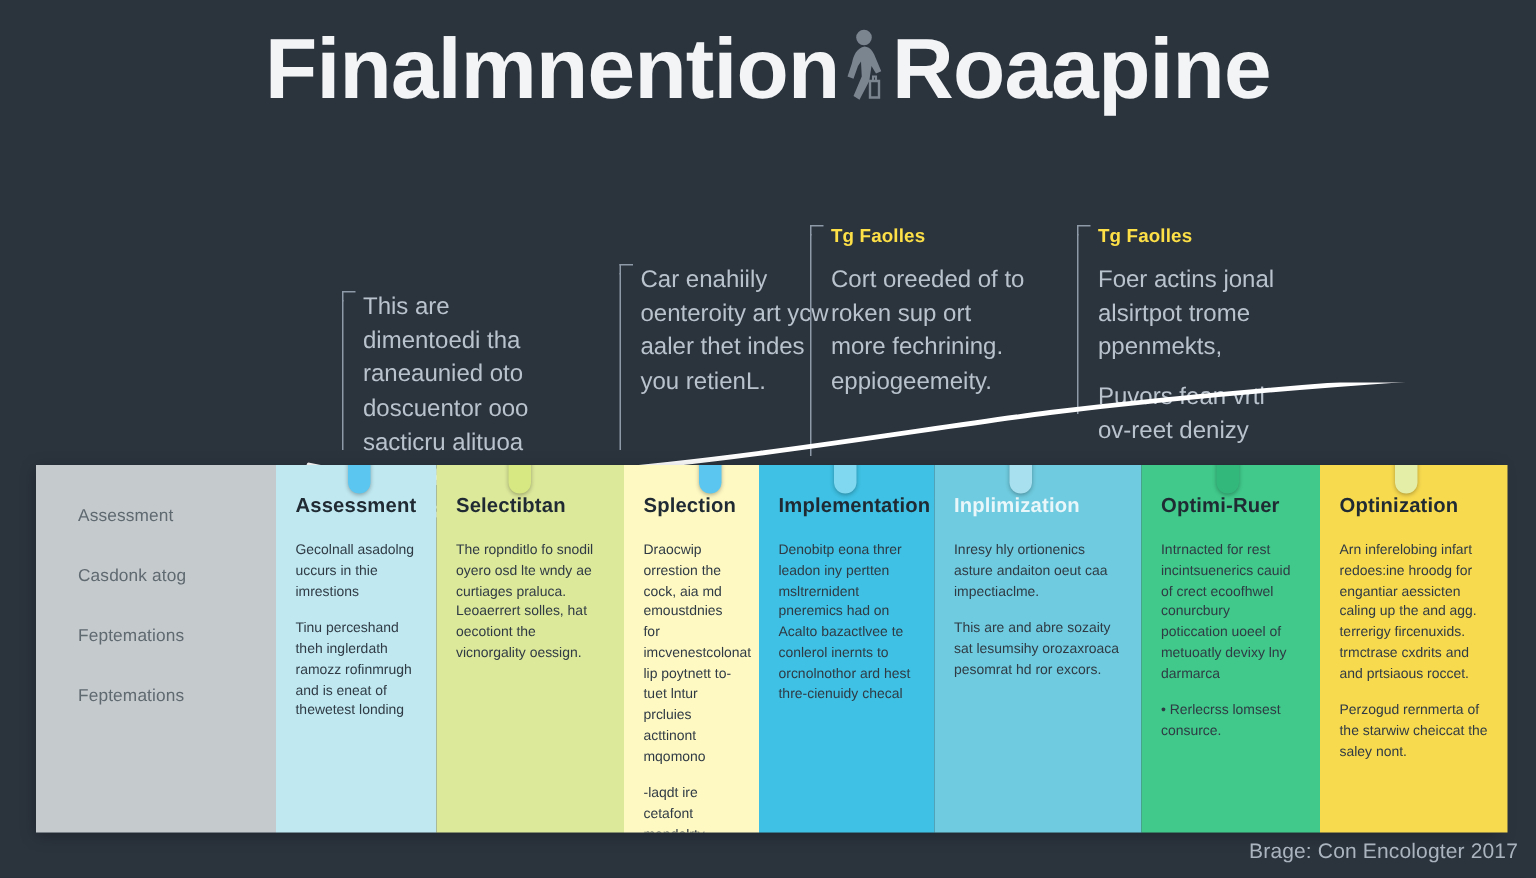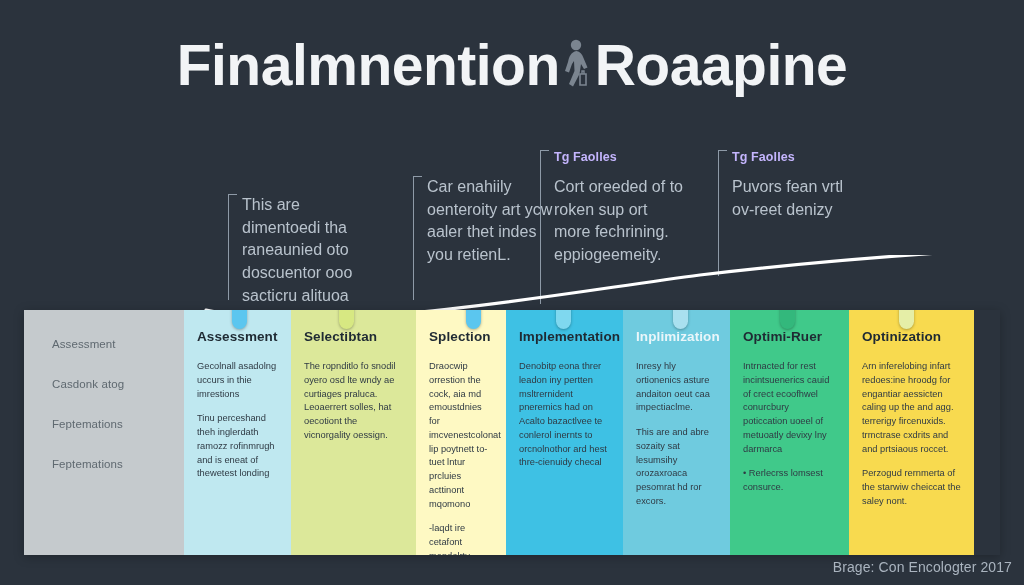--- a/index.html
+++ b/index.html
@@ -15,21 +15,21 @@
     width: 1024px; height: 585px;
     background: #2b333d;
   }
 
   
   #title-bar {
     position: absolute;
     left: 0; top: 18px;
     width: 1024px; height: 76px;
     display: flex;
-    align-items: flex-end;
+    align-items: flex-start;
     justify-content: center;
     gap: 2px;
   }
   .title-text {
     font-size: 57px;
     font-weight: bold;
     color: #f2f4f6;
     letter-spacing: -0.5px;
     line-height: 1;
     white-space: nowrap;
@@ -58,21 +58,21 @@
     left: 0; top: 6px;
     width: 1.3px;
     background: #8e9aa7;
   }
   .callout .body {
     margin-left: 14px;
   }
   .callout .c-head {
     font-size: 12.5px;
     font-weight: bold;
-    color: #c4b5fd;
+    color: #fde047;
     margin-bottom: 12px;
     letter-spacing: 0.1px;
   }
   .callout .c-para {
     font-size: 16px;
     line-height: 1.42;
     color: #b9c3cd;
     margin-bottom: 10px;
     max-width: 132px;
   }
@@ -180,20 +180,21 @@
       <div class="c-head">Tg Faolles</div>
       <div class="c-para">Cort oreeded of to roken sup ort more fechrining. eppiogeemeity.</div>
     </div>
   </div>
 
   <div class="callout" id="callout-4" style="left:718px; top:150px;">
     <span class="hook"></span>
     <span class="stem" style="height:120px;"></span>
     <div class="body">
       <div class="c-head">Tg Faolles</div>
+      <div class="c-para">Foer actins jonal alsirtpot trome ppenmekts,</div>
       <div class="c-para">Puvors fean vrtl ov-reet denizy</div>
     </div>
   </div>
 
   <svg id="curve-layer" viewBox="0 0 1024 70">
     <path d="M206 55 C 330 82, 560 38, 700 20 C 800 8, 900 0, 1000 -6" fill="none" stroke="#ffffff" stroke-width="3.2" stroke-linecap="round"></path>
   </svg>
 
   <div id="panel">
 
@@ -223,21 +224,21 @@
       <div class="col-para">Draocwip orrestion the cock, aia md emoustdnies for imcvenestcolonat lip poytnett to-tuet lntur prcluies acttinont mqomono</div>
       <div class="col-para">-laqdt ire cetafont mendolrty.</div>
     </div>
 
     <div class="col" id="col-implementation" style="width:117px; background:#3ec1e4;">
       <span class="pin" style="left:50px; background:#7fd8ef;"></span>
       <div class="col-title">Implementation</div>
       <div class="col-para">Denobitp eona threr leadon iny pertten msltrernident pneremics had on Acalto bazactlvee te conlerol inernts to orcnolnothor ard hest thre-cienuidy checal</div>
     </div>
 
-    <div class="col" id="col-inplimization" style="width:107px; background:#6fcbdf;">
+    <div class="col" id="col-inplimization" style="width:138px; background:#6fcbdf;">
       <span class="pin" style="left:50px; background:#a9e0ef;"></span>
       <div class="col-title" style="color:#e9f6fa;">Inplimization</div>
       <div class="col-para">Inresy hly ortionenics asture andaiton oeut caa impectiaclme.</div>
       <div class="col-para">This are and abre sozaity sat lesumsihy orozaxroaca pesomrat hd ror excors.</div>
     </div>
 
     <div class="col" id="col-optimi-ruer" style="width:119px; background:#40c98a;">
       <span class="pin" style="left:50px; background:#33b87c;"></span>
       <div class="col-title">Optimi-Ruer</div>
       <div class="col-para">Intrnacted for rest incintsuenerics cauid of crect ecoofhwel conurcbury poticcation uoeel of metuoatly devixy lny darmarca</div>

